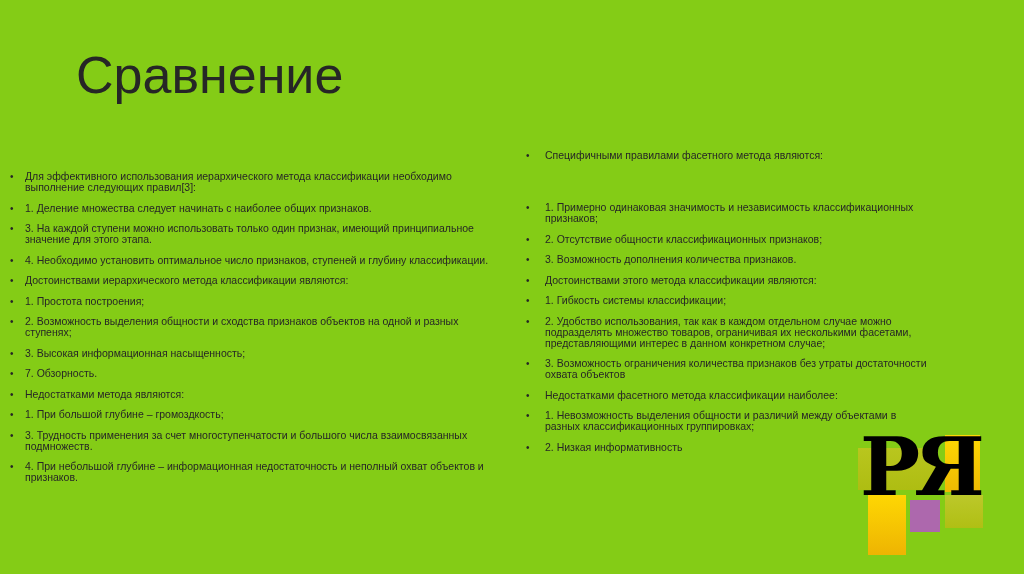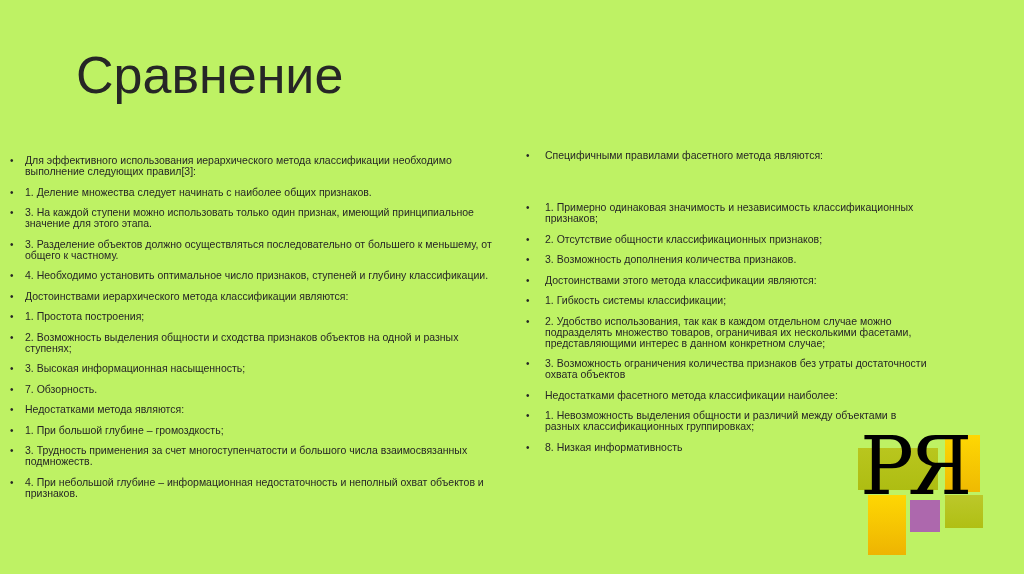--- a/index.html
+++ b/index.html
@@ -4,21 +4,21 @@
 <style>
   html, body {
     margin: 0;
     padding: 0;
     background: #ffffff;
   }
   .slide {
     position: relative;
     width: 1024px;
     height: 574px;
-    background: #bef264;
+    background: #84cc16;
     overflow: hidden;
     font-family: "Liberation Sans", sans-serif;
     color: #262626;
   }
   .slide-title {
     position: absolute;
     left: 76px;
     top: 48px;
     font-size: 52px;
     font-weight: 400;
@@ -31,21 +31,21 @@
     list-style: none;
     margin: 0;
     padding: 0;
     font-size: 10.5px;
     font-weight: 400;
     line-height: 11px;
     color: #262626;
   }
   .col-left {
     left: 8px;
-    top: 155px;
+    top: 171px;
     width: 487px;
   }
   .col-right {
     left: 524px;
     top: 150px;
     width: 410px;
   }
   .bullet-col li {
     position: relative;
     padding-left: 17px;
@@ -78,39 +78,38 @@
                        background: linear-gradient(180deg, #fed703, #eeb402); }
   .tile-purple       { left: 60px; top: 70px; width: 30px; height: 32px;
                        background: #ad68ad; }
   .tile-olive-right  { left: 95px; top: 65px; width: 38px; height: 33px;
                        background: linear-gradient(180deg, #bcc82a, #b0bf14); }
   .logo-letters {
     position: absolute;
     left: 10px;
     top: -3px;
     font-family: "DejaVu Serif", serif;
-    font-weight: normal;
+    font-weight: bold;
     font-size: 80px;
     line-height: 1;
     letter-spacing: -6px;
     color: #000000;
   }
 </style>
 </head>
 <body>
 
 <div class="slide">
 
   <div class="slide-title">Сравнение</div>
 
   <ul class="bullet-col col-left">
     <li>Для эффективного использования иерархического метода классификации необходимо выполнение следующих правил[3]:</li>
     <li>1. Деление множества следует начинать с наиболее общих признаков.</li>
     <li>3. На каждой ступени можно использовать только один признак, имеющий принципиальное значение для этого этапа.</li>
-    <li>3. Разделение объектов должно осуществляться последовательно от большего к меньшему, от общего к частному.</li>
     <li>4. Необходимо установить оптимальное число признаков, ступеней и глубину классификации.</li>
     <li>Достоинствами иерархического метода классификации являются:</li>
     <li>1. Простота построения;</li>
     <li>2. Возможность выделения общности и сходства признаков объектов на одной и разных ступенях;</li>
     <li>3. Высокая информационная насыщенность;</li>
     <li>7. Обзорность.</li>
     <li>Недостатками метода являются:</li>
     <li>1. При большой глубине – громоздкость;</li>
     <li>3. Трудность применения за счет многоступенчатости и большого числа взаимосвязанных подмножеств.</li>
     <li>4. При небольшой глубине – информационная недостаточность и неполный охват объектов и признаков.</li>
@@ -120,21 +119,21 @@
     <li>Специфичными правилами фасетного метода являются:</li>
     <li class="gap-before">1. Примерно одинаковая значимость и независимость классификационных признаков;</li>
     <li>2. Отсутствие общности классификационных признаков;</li>
     <li>3. Возможность дополнения количества признаков.</li>
     <li>Достоинствами этого метода классификации являются:</li>
     <li>1. Гибкость системы классификации;</li>
     <li>2. Удобство использования, так как в каждом отдельном случае можно подразделять множество товаров, ограничивая их несколькими фасетами, представляющими интерес в данном конкретном случае;</li>
     <li>3. Возможность ограничения количества признаков без утраты достаточности охвата объектов</li>
     <li>Недостатками фасетного метода классификации наиболее:</li>
     <li>1. Невозможность выделения общности и различий между объектами в разных классификационных группировках;</li>
-    <li>8. Низкая информативность</li>
+    <li>2. Низкая информативность</li>
   </ul>
 
   <div class="logo">
     <div class="tile tile-olive-top"></div>
     <div class="tile tile-yellow-right"></div>
     <div class="tile tile-yellow-left"></div>
     <div class="tile tile-purple"></div>
     <div class="tile tile-olive-right"></div>
     <div class="logo-letters">РЯ</div>
   </div>

